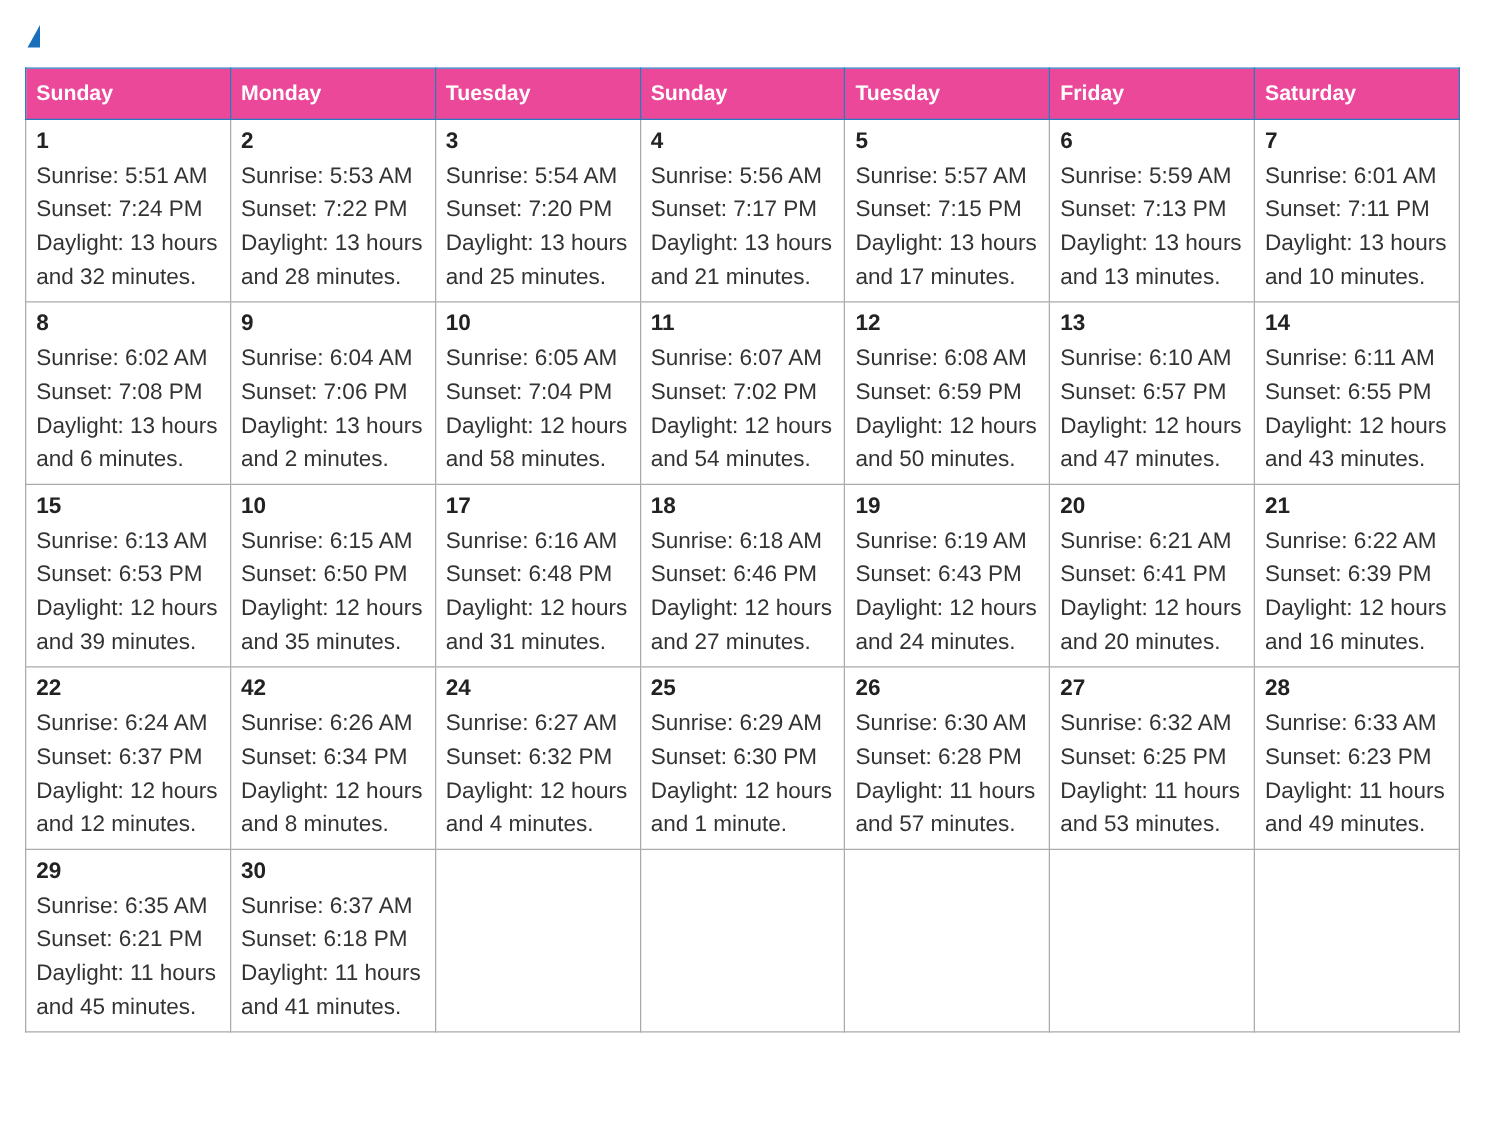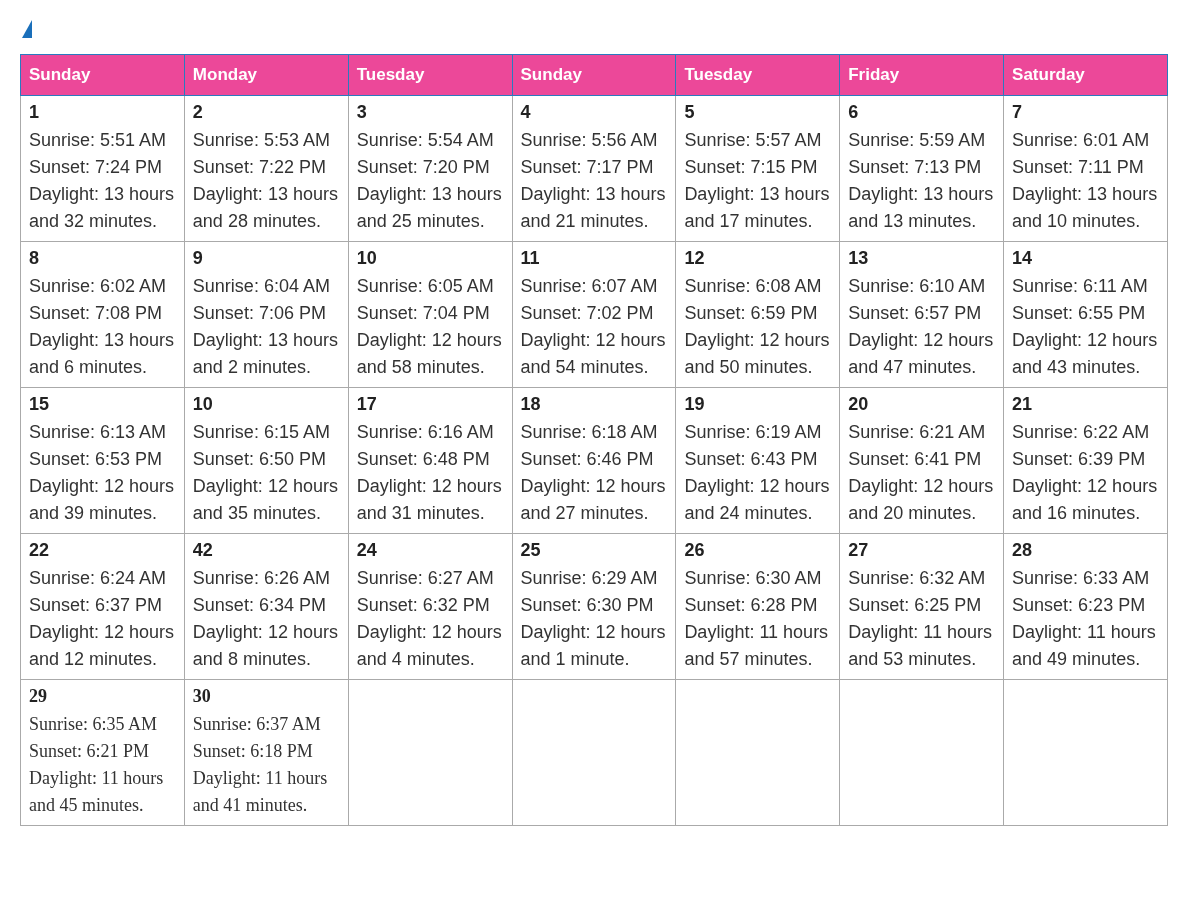--- a/index.html
+++ b/index.html
@@ -95,21 +95,20 @@
       font-size: 18px;
       color: #333;
       line-height: 1.5;
     }
     .empty-cell {
       background: #fff;
       border: 1px solid #aaa;
     }
     tbody tr:last-child td {
       height: auto;
-      font-family: Liberation Serif, serif;
     }
   </style>
 </head>
 <body>
 
 <div class="header-area">
   <div class="logo">
     <div class="logo-row">
       <span class="logo-text-general"></span>
       <span class="logo-triangle"></span>

